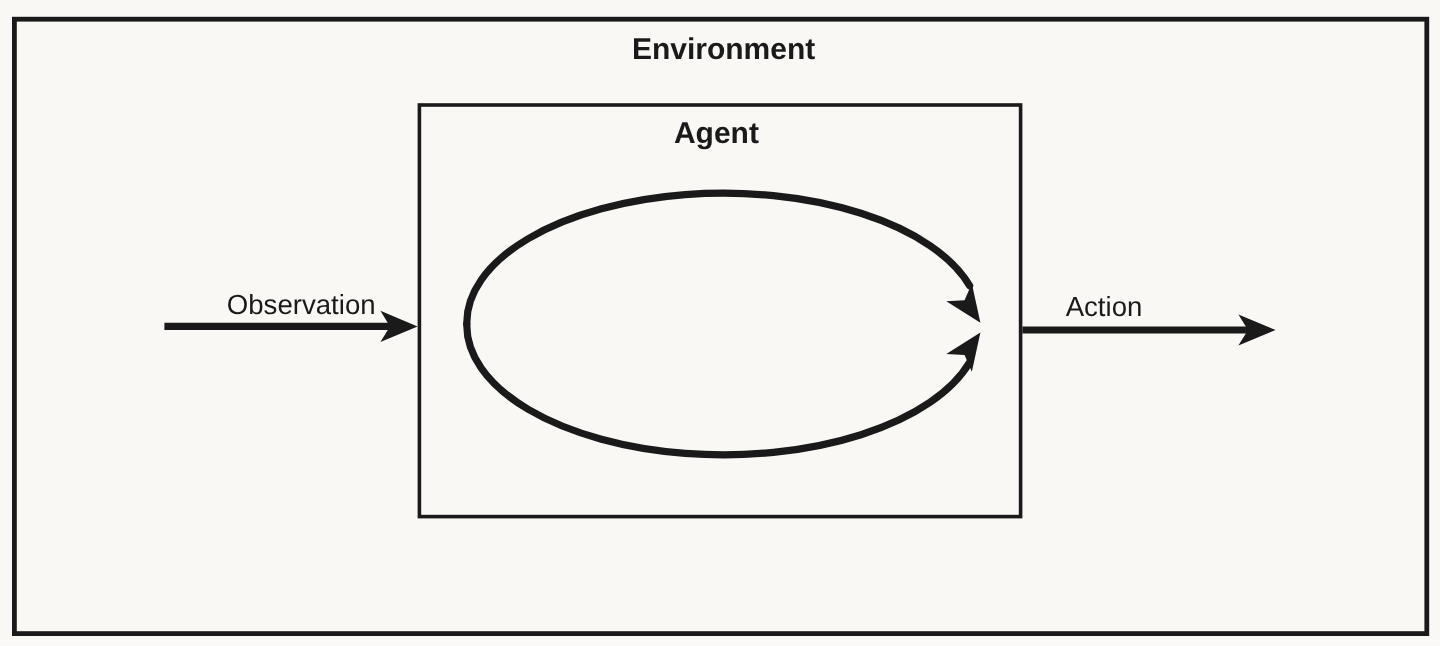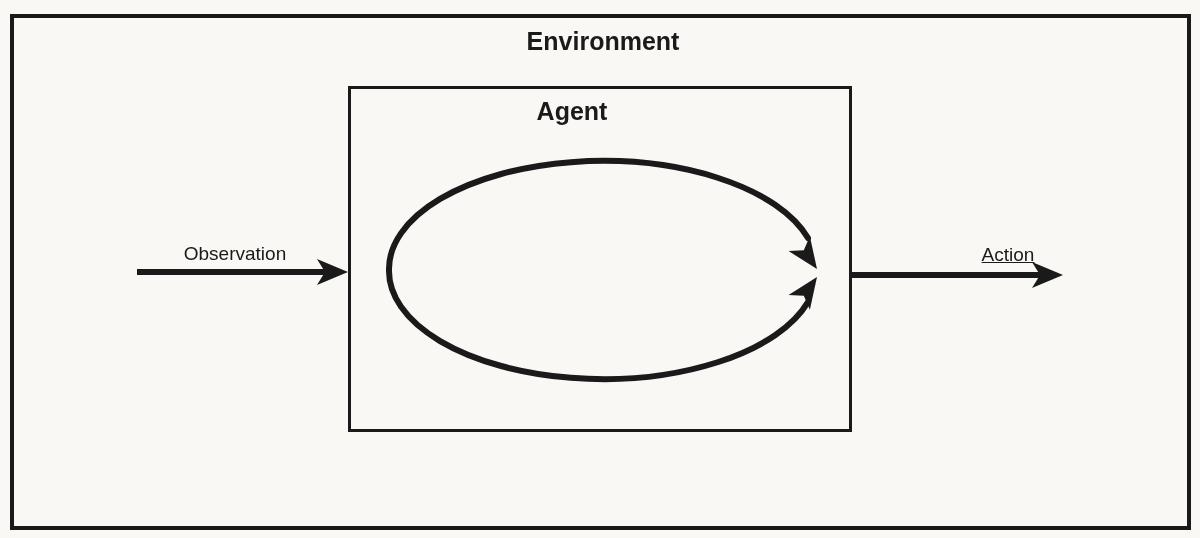--- a/index.html
+++ b/index.html
@@ -62,28 +62,29 @@
     transform: translateX(-50%);
     text-align: left;
   }
   .label.bold {
     font-weight: bold;
     font-size: 25px;
     line-height: 26px;
   }
   .label.plain {
     font-weight: normal;
-    font-size: 19px;
+    font-size: 23px;
     line-height: 26px;
+    margin-left: 16px;
   }
   .env-title   { left: 603px; top: 28px; }
-  .agent-title { left: 572px; top: 98px; }
+  .agent-title { left: 597px; top: 98px; }
   .process-label { left: 605px; top: 248px; line-height: 27px; }
   .observation-label { left: 235px; top: 241px; }
-  .action-label { left: 1008px; top: 242px; text-decoration: underline; }
+  .action-label { left: 904px; top: 242px; }
 </style>
 </head>
 <body>
 
 <div class="canvas">
 
   <div class="env-box"></div>
 
   <div class="agent-box"></div>
 

